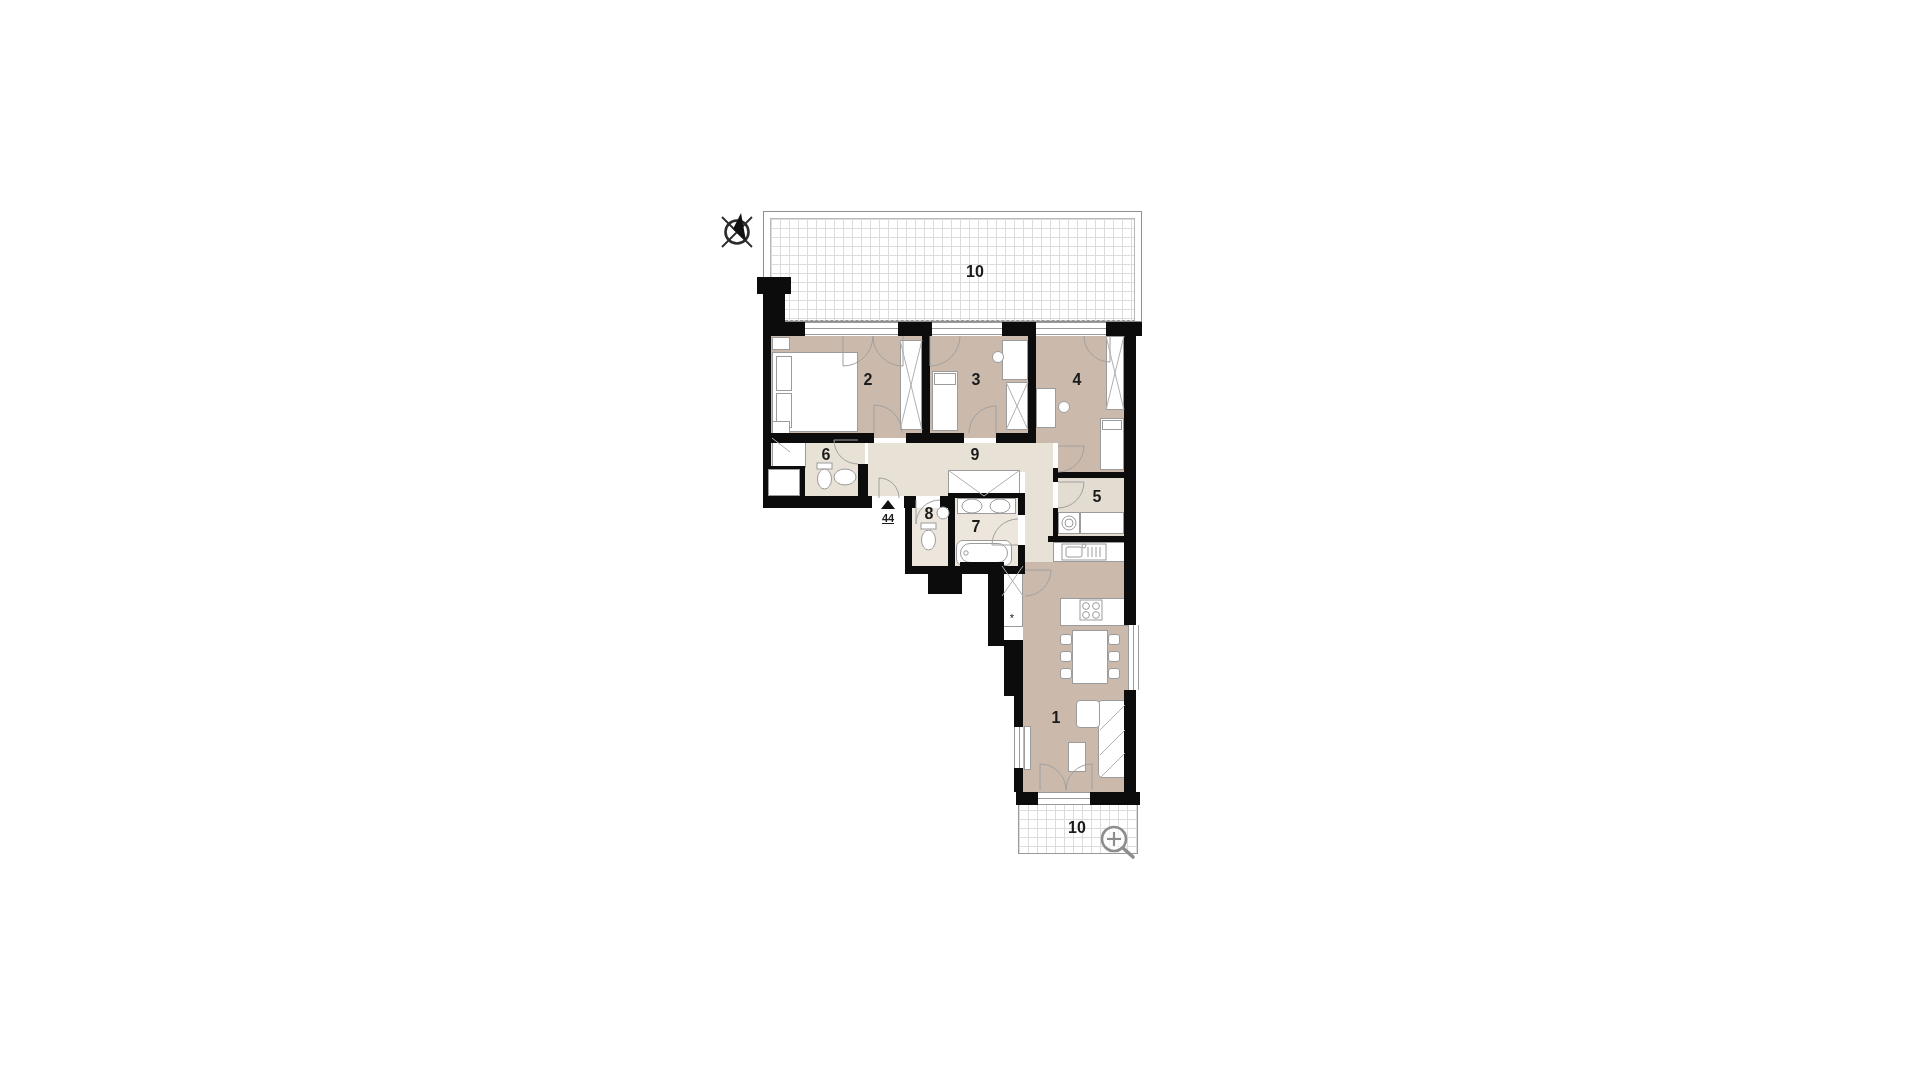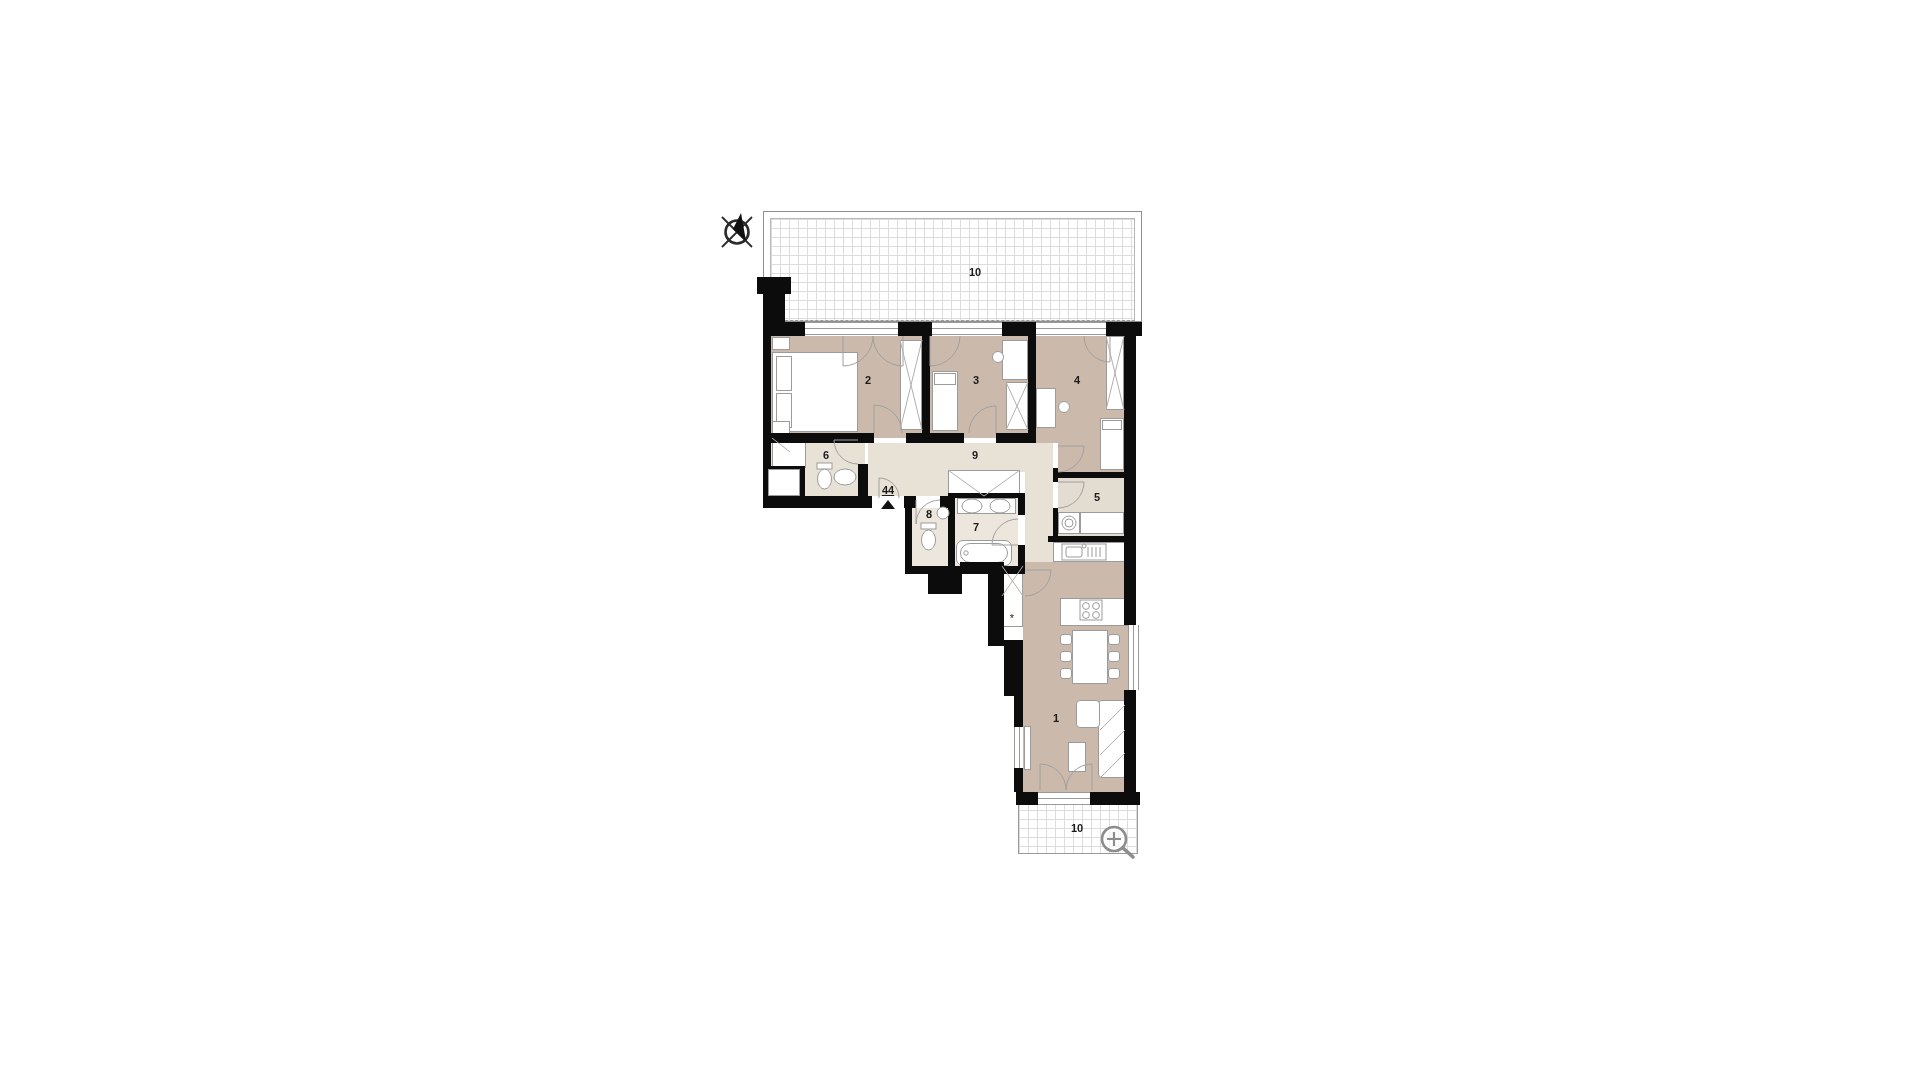--- a/index.html
+++ b/index.html
@@ -3,21 +3,21 @@
 <meta charset="utf-8">
 <style>
   html,body{margin:0;padding:0;}
   body{width:1920px;height:1080px;background:#ffffff;position:relative;overflow:hidden;
        font-family:"Liberation Sans",sans-serif;}
   #plan{position:absolute;inset:0;}
   .abs{position:absolute;box-sizing:border-box;}
   .w{position:absolute;background:#0c0c0c;box-sizing:border-box;}
   .room{position:absolute;box-sizing:border-box;}
   .furn{position:absolute;background:#fff;border:1px solid #9b9b9b;box-sizing:border-box;}
-  .lbl{position:absolute;transform:translate(-50%,-50%);font-weight:bold;font-size:11px;
+  .lbl{position:absolute;transform:translate(-50%,-50%);font-weight:bold;font-size:16px;
        color:#1b1b1b;white-space:nowrap;z-index:30;}
   .lbl.small{font-size:11px;}
   .grid{background-color:#fff;
         background-image:repeating-linear-gradient(to right,#dcdcdc 0 1px,transparent 1px 9px),
                          repeating-linear-gradient(to bottom,#dcdcdc 0 1px,transparent 1px 9px);}
   .winh{position:absolute;background:repeating-linear-gradient(to bottom,#9a9a9a 0 1px,#ffffff 1px 6px);
         box-sizing:border-box;z-index:12;}
   .winv{position:absolute;background:repeating-linear-gradient(to right,#9a9a9a 0 1px,#ffffff 1px 5px);
         box-sizing:border-box;z-index:12;}
   .tri{position:absolute;width:0;height:0;border-left:7px solid transparent;
@@ -206,18 +206,18 @@
 
   <div class="lbl" style="left:975px;top:272px;">10</div>
   <div class="lbl" style="left:868px;top:380px;">2</div>
   <div class="lbl" style="left:976px;top:380px;">3</div>
   <div class="lbl" style="left:1077px;top:380px;">4</div>
   <div class="lbl" style="left:826px;top:455px;">6</div>
   <div class="lbl" style="left:975px;top:455px;">9</div>
   <div class="lbl" style="left:1097px;top:497px;">5</div>
   <div class="lbl" style="left:929px;top:514px;">8</div>
   <div class="lbl" style="left:976px;top:527px;">7</div>
-  <div class="lbl small" style="left:888px;top:490px;text-decoration:underline;">44</div>
+  <div class="lbl small" style="left:888px;top:518px;text-decoration:underline;">44</div>
   <div class="lbl" style="left:1056px;top:718px;">1</div>
   <div class="lbl" style="left:1077px;top:828px;">10</div>
   <div class="lbl small" style="left:1012px;top:618px;font-weight:normal;">*</div>
 
 </div>
 
 </body></html>

